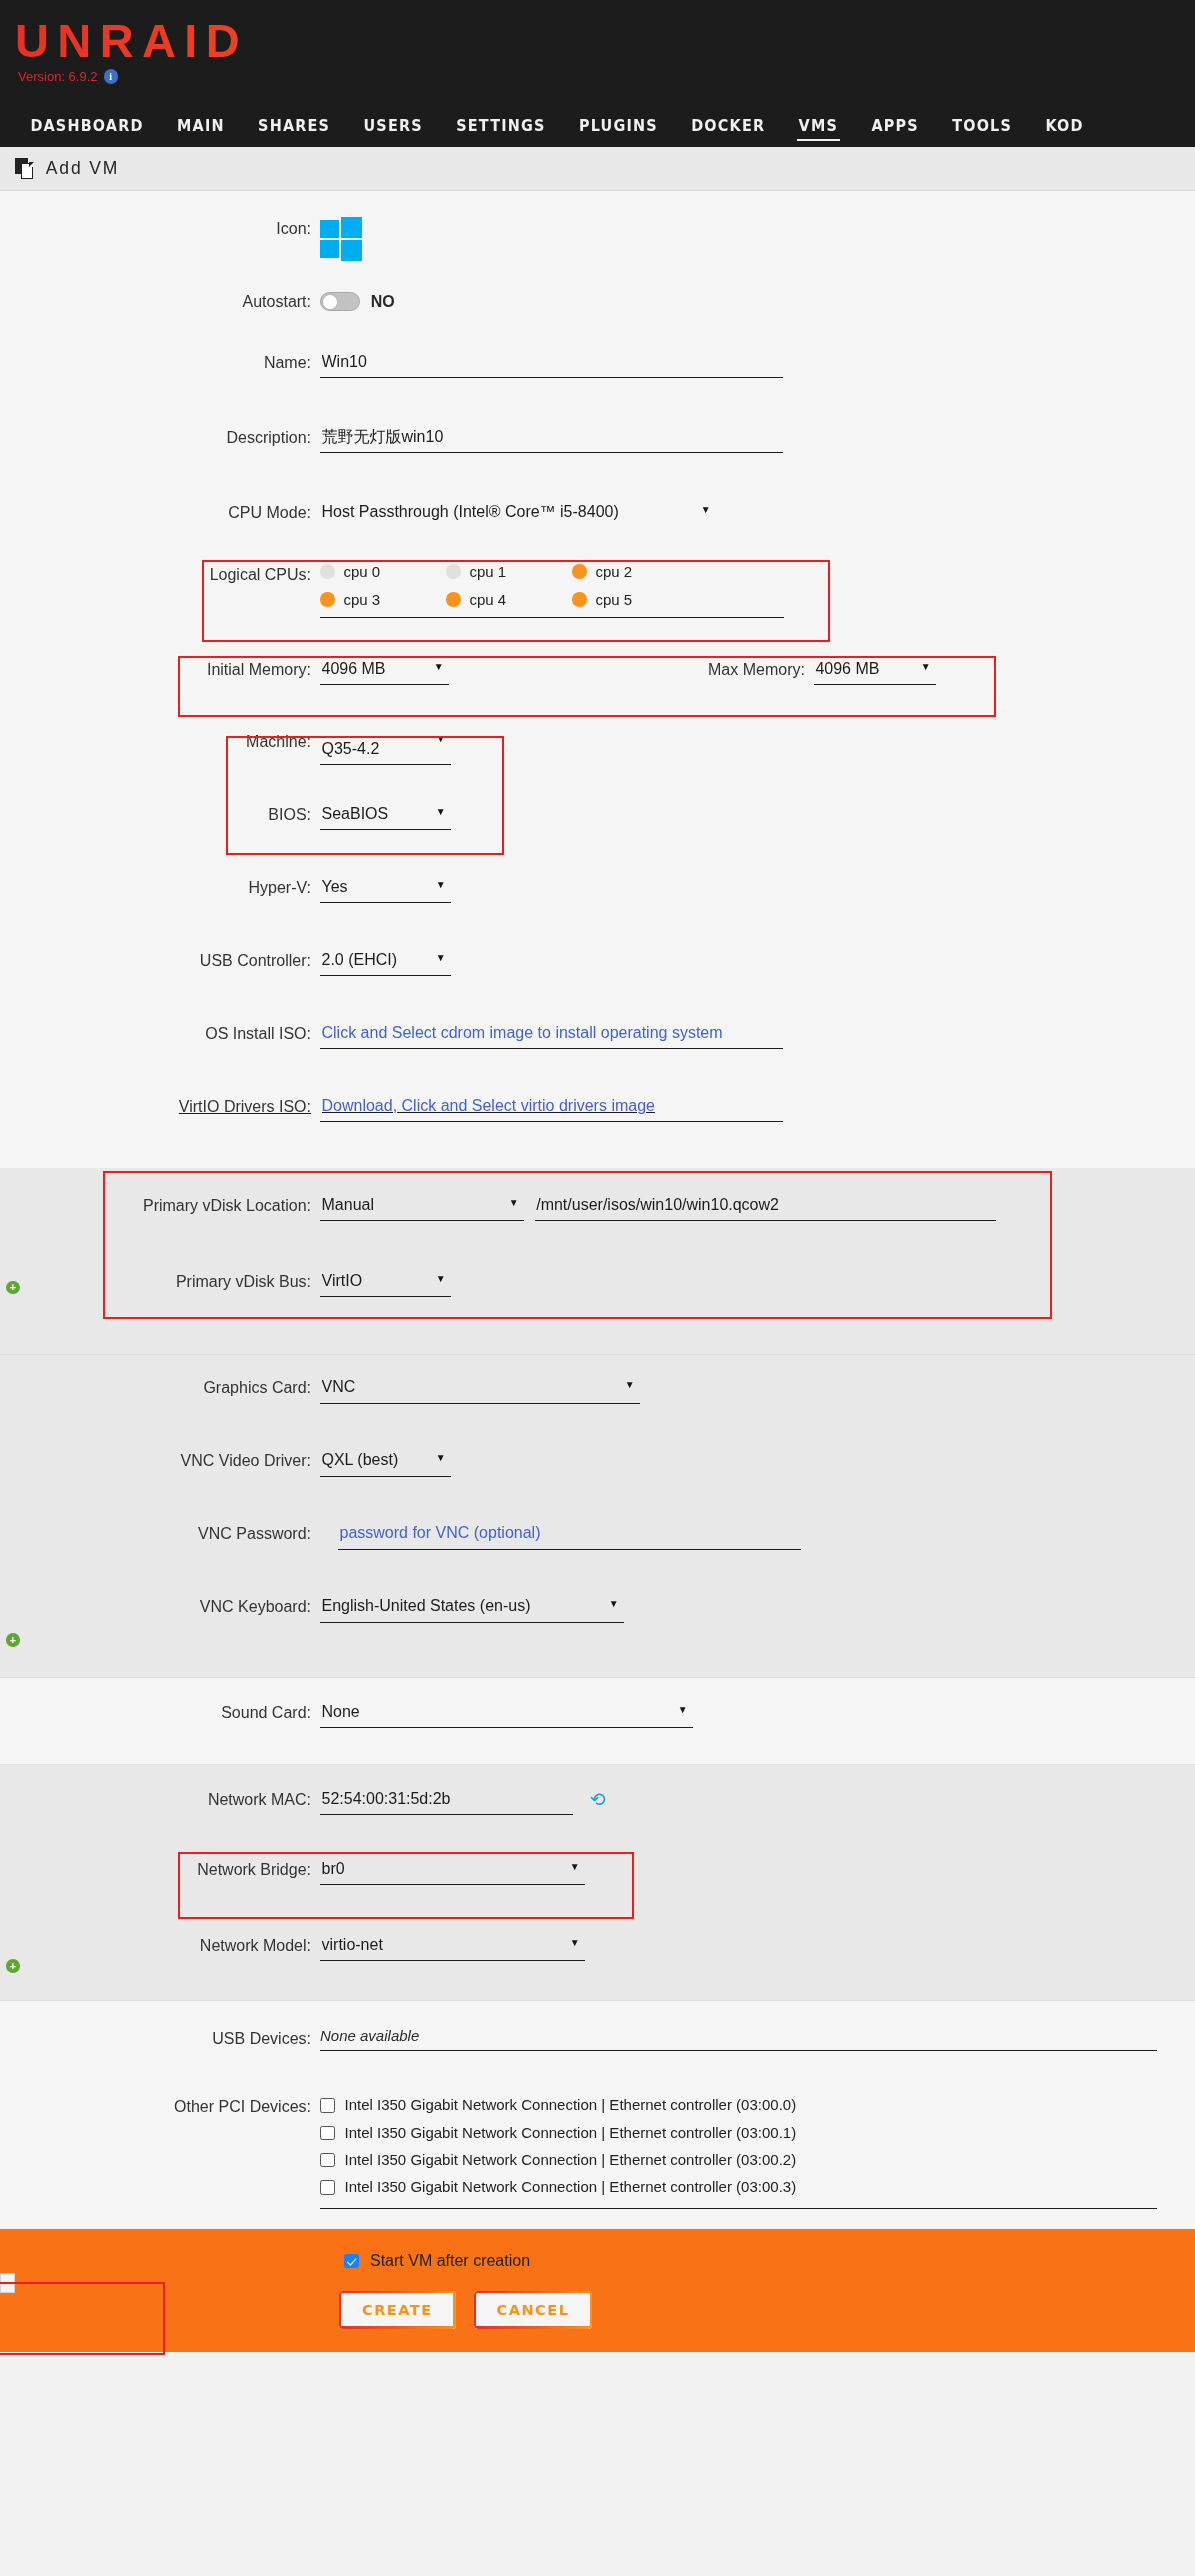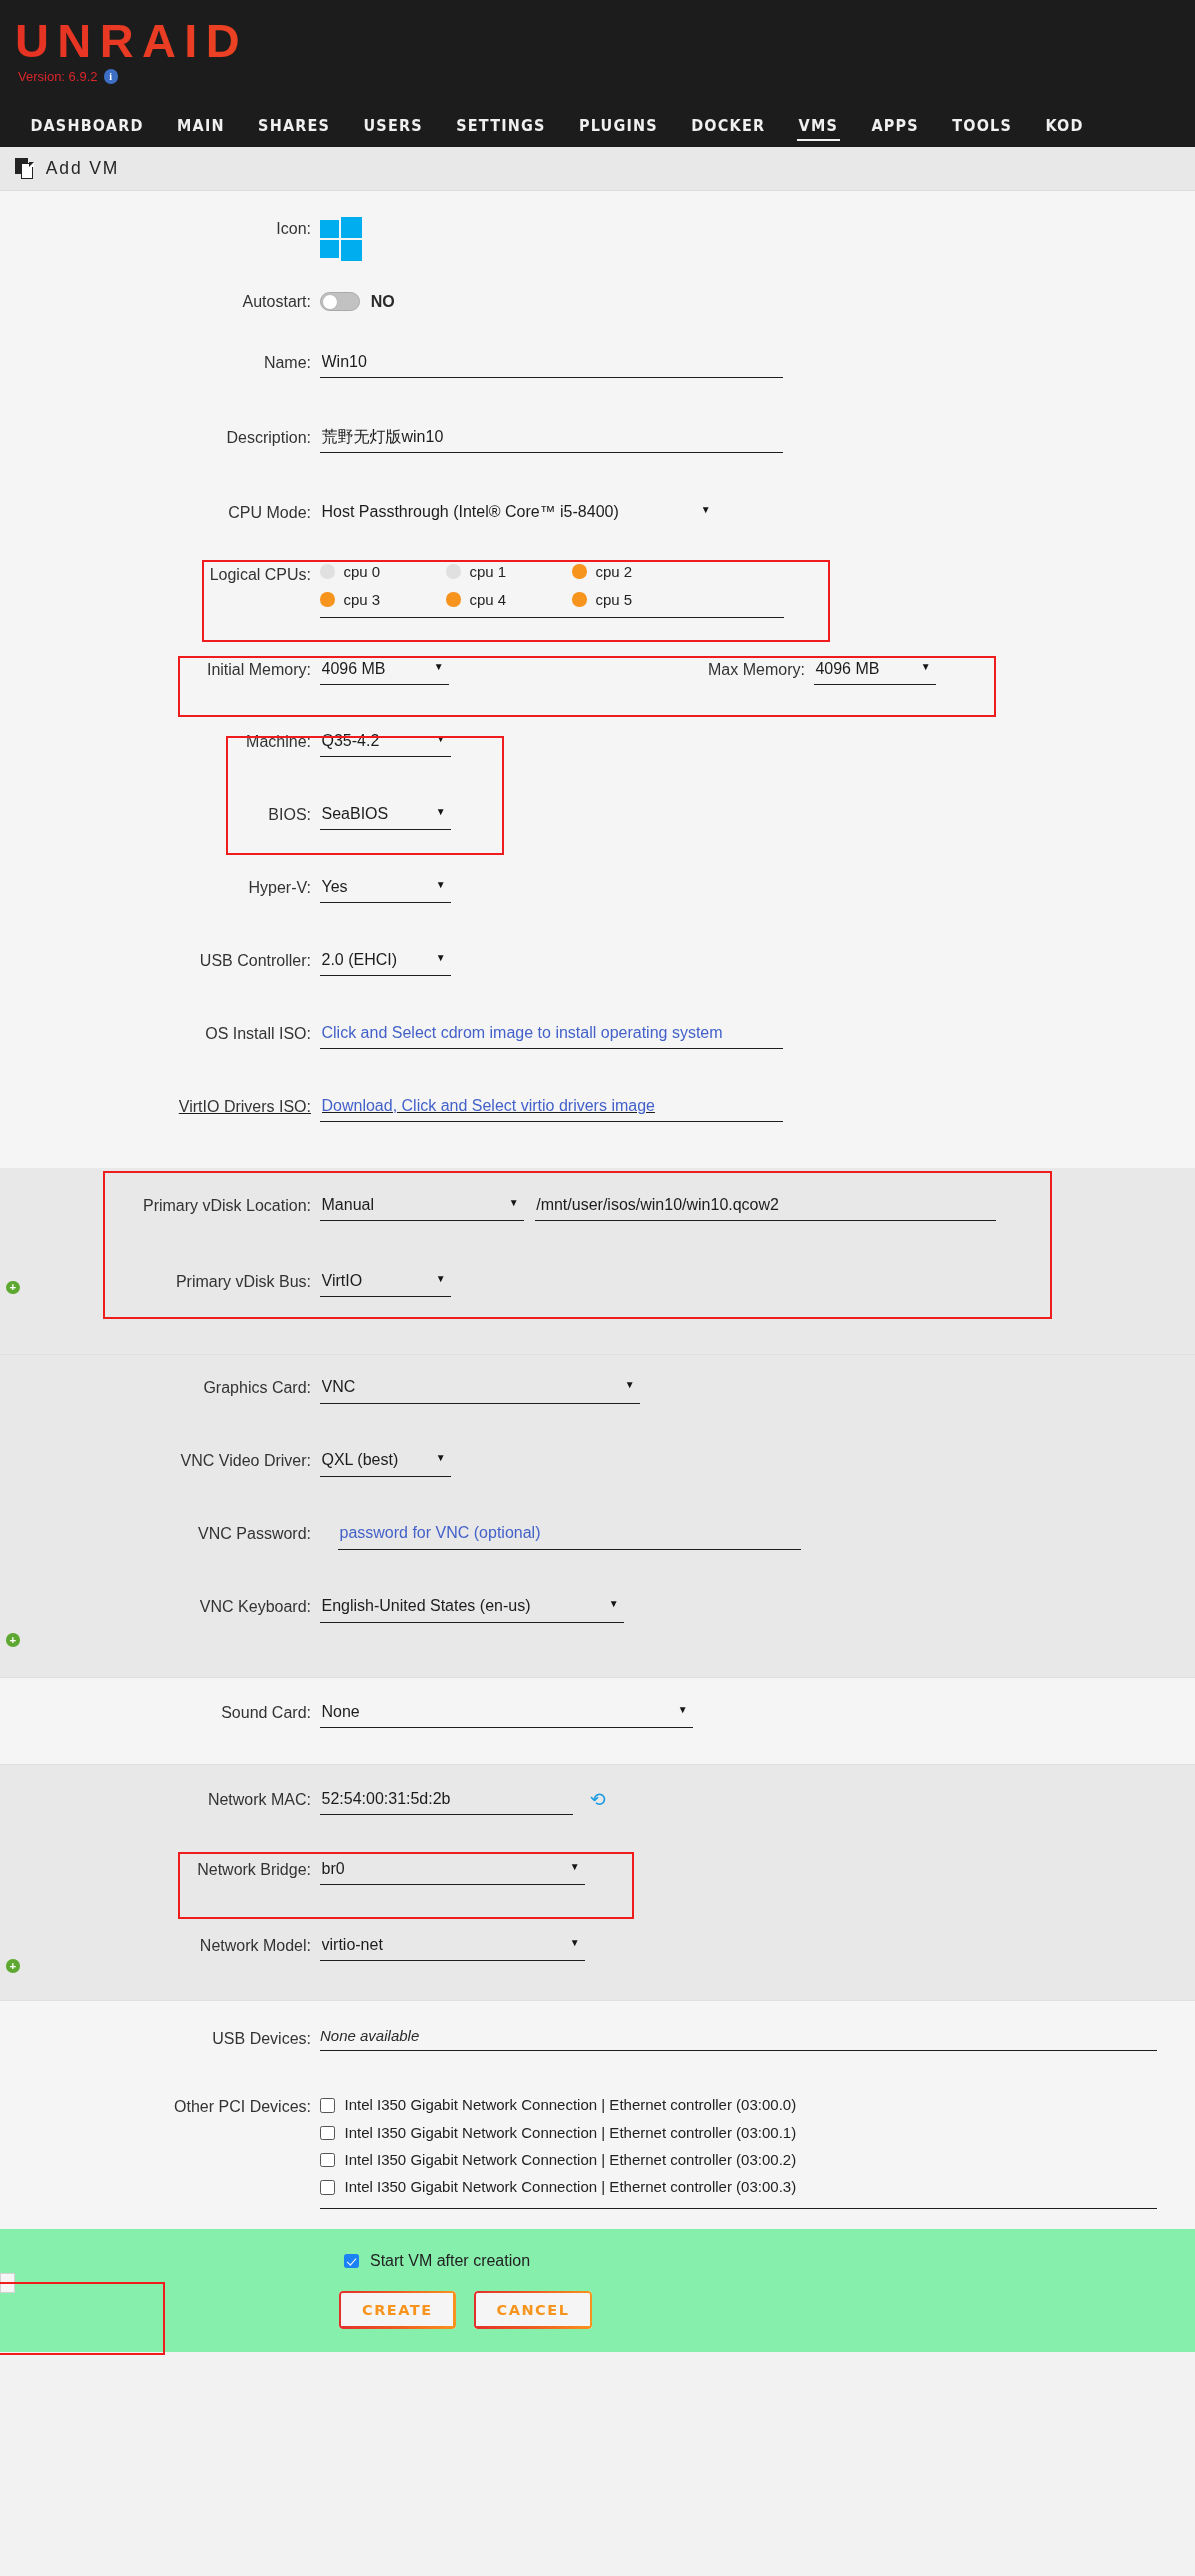--- a/index.html
+++ b/index.html
@@ -225,21 +225,21 @@
   }
 
   .refresh-icon {
     margin-left: 16.7px; margin-top: 1.5px;
     color: #1b9be0; font-size: 19px; cursor: pointer;
     display:inline-block; line-height: 19px;
   }
   .italic-val { font-style: italic; font-size: 15px; color: #2b2b2b; }
 
   
-  .bottom-area { background: #86efac; padding: 23px 0 0 0; position: relative; }
+  .bottom-area { background: #f97316; padding: 23px 0 0 0; position: relative; }
   .startvm-row { display:flex; align-items:center; padding-left: 344px; }
   .startvm-label { font-size: 16px; color:#222; margin-left: 1.5px; }
   .btn-row { display:flex; gap: 18px; padding-left: 339px; margin-top: 21px; padding-bottom: 23px; }
   .ubtn {
     font-size: 14.5px; font-weight: 700; letter-spacing: 1.5px;
     color: #f7941e; background: #f5f5f5;
     padding: 10.7px 23px; cursor: pointer;
     border-radius: 3.8px; border: none;
     position: relative;
     font-family: "DejaVu Sans", sans-serif;
@@ -392,21 +392,21 @@
         </span>
       </div>
       <div class="hl" style="left:178px;top:-1.5px;width:818px;height:61px;"></div>
     </div>
 
     <div style="position:relative;">
       <div class="row" style="min-height:73px;">
         <div class="lbl">Machine:</div>
         <div class="ctrl">
           <span class="sel-wrap">
-            <select class="sel" style="width:131px;">
+            <select class="sel" style="width:131px;margin-top:8px;">
               <option>Q35-4.2</option>
             </select>
             <span class="caret">▼</span>
           </span>
         </div>
       </div>
       <div class="row" style="min-height:73px;">
         <div class="lbl">BIOS:</div>
         <div class="ctrl">
           <span class="sel-wrap">

